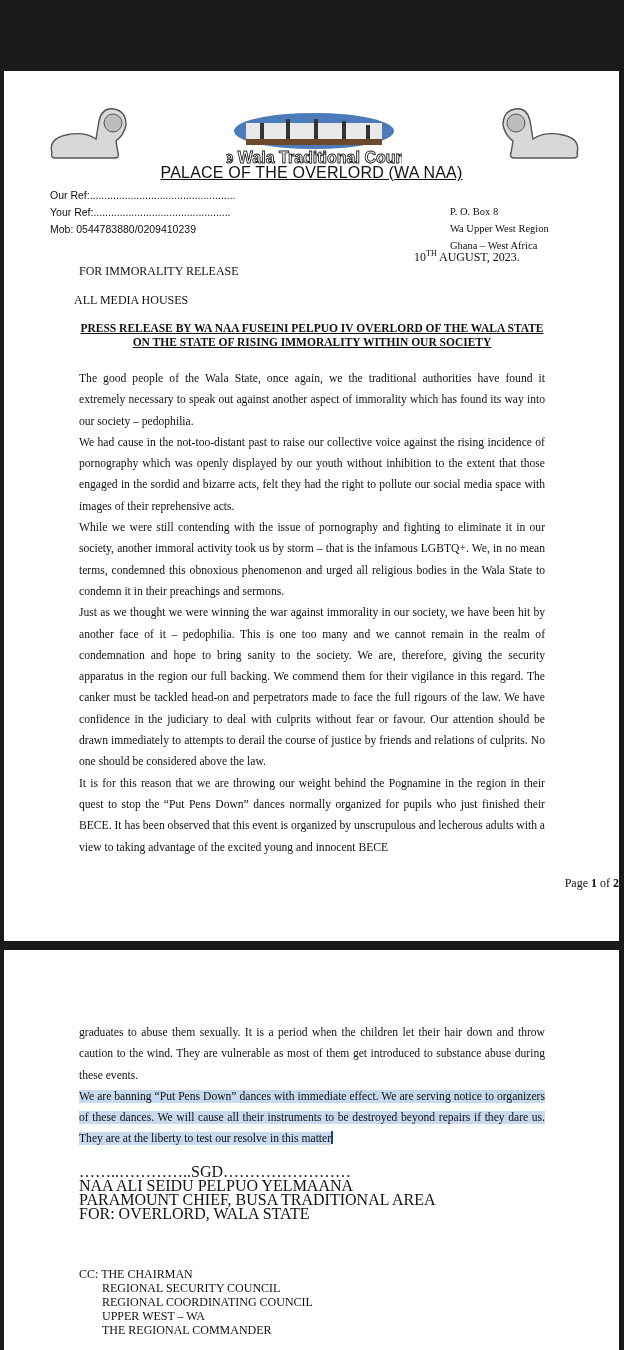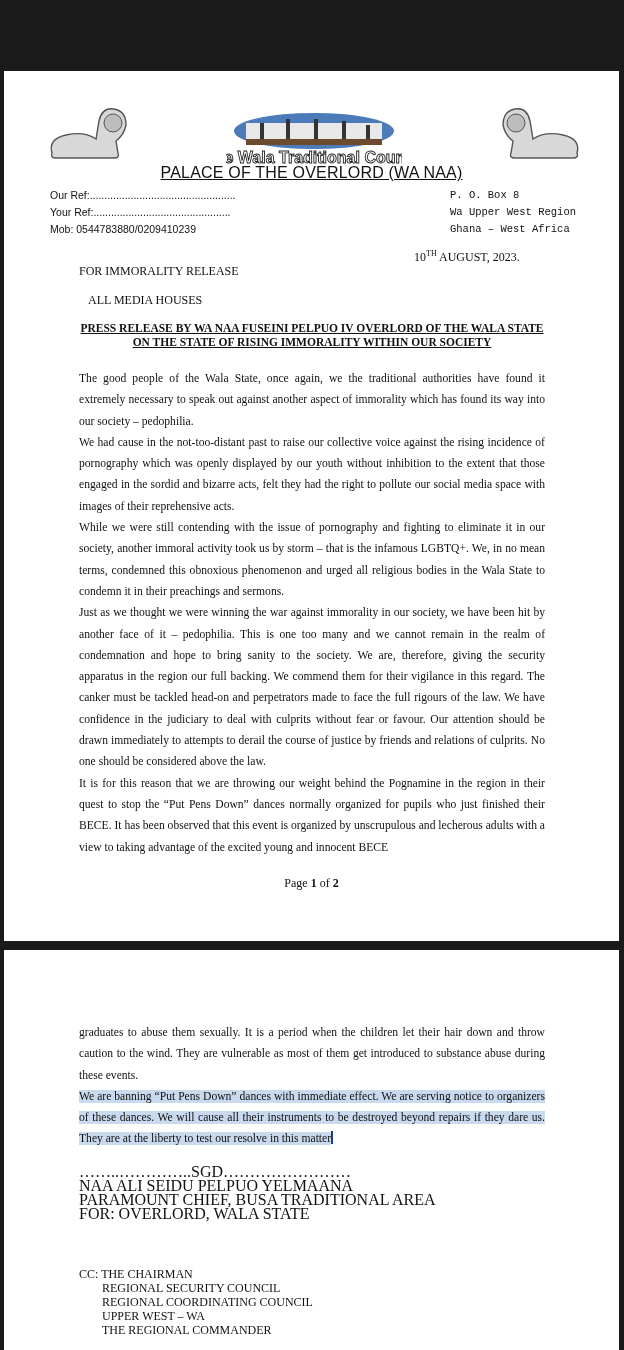--- a/index.html
+++ b/index.html
@@ -7,30 +7,30 @@
   .page { position:absolute; left:4px; width:615px; background:#fff; }
   #page1 { top:71px; height:870px; }
   #page2 { top:950px; height:400px; }
   .lion { position:absolute; top:30px; width:95px; height:60px; }
   #lion-left { left:40px; }
   #lion-right { left:486px; }
   .logo { position:absolute; left:222px; top:38px; width:176px; height:60px; }
   .palace { position:absolute; left:0; width:615px; top:93px; text-align:center; font-family:"Liberation Sans", sans-serif; font-size:16px; letter-spacing:0.2px; }
   .palace span { text-decoration:underline; }
   .ref-left { position:absolute; left:46px; top:116px; font-family:"Liberation Sans", sans-serif; font-size:10.5px; line-height:17px; }
-  .ref-right { position:absolute; left:446px; top:116px; font-family:Liberation Mono, monospace; font-size:10.5px; line-height:17px; }
+  .ref-right { position:absolute; left:446px; top:132px; font-family:Liberation Serif, serif; font-size:10.5px; line-height:17px; }
   .date { position:absolute; left:410px; top:178px; font-size:12px; }
   .date sup { font-size:8px; }
   .line1 { position:absolute; left:75px; top:193px; font-size:12px; }
-  .line2 { position:absolute; left:84px; top:222px; font-size:12px; }
+  .line2 { position:absolute; left:70px; top:222px; font-size:12px; }
   .title { position:absolute; left:75px; width:466px; top:250px; text-align:center; font-size:11.5px; font-weight:bold; line-height:14px; text-decoration:underline; }
   .body { position:absolute; left:75px; width:466px; font-size:11.6px; line-height:21.3px; text-align:justify; }
   .body p { margin:0;font-family:Liberation Serif, serif; }
   #body1 { top:297px; }
-  .pagenum { position:absolute; left:0; width:615px; top:805px; text-align:center; font-size:12px; }
+  .pagenum { position:absolute; left:0; width:615px; top:805px; text-align:right; font-size:12px; }
   #body2 { top:72px; }
   .hl { background:#c9d9ee; }
   .caret { display:inline-block; width:2px; height:13px; background:#1e3a8a; vertical-align:-2px; }
   .sig { position:absolute; left:75px; top:215px; font-size:16px; line-height:14px; }
   .cc { position:absolute; left:75px; top:317px; font-size:12px; line-height:14px; }
   .cc .ind { padding-left:23px; }
 </style>
 </head>
 <body>
 

